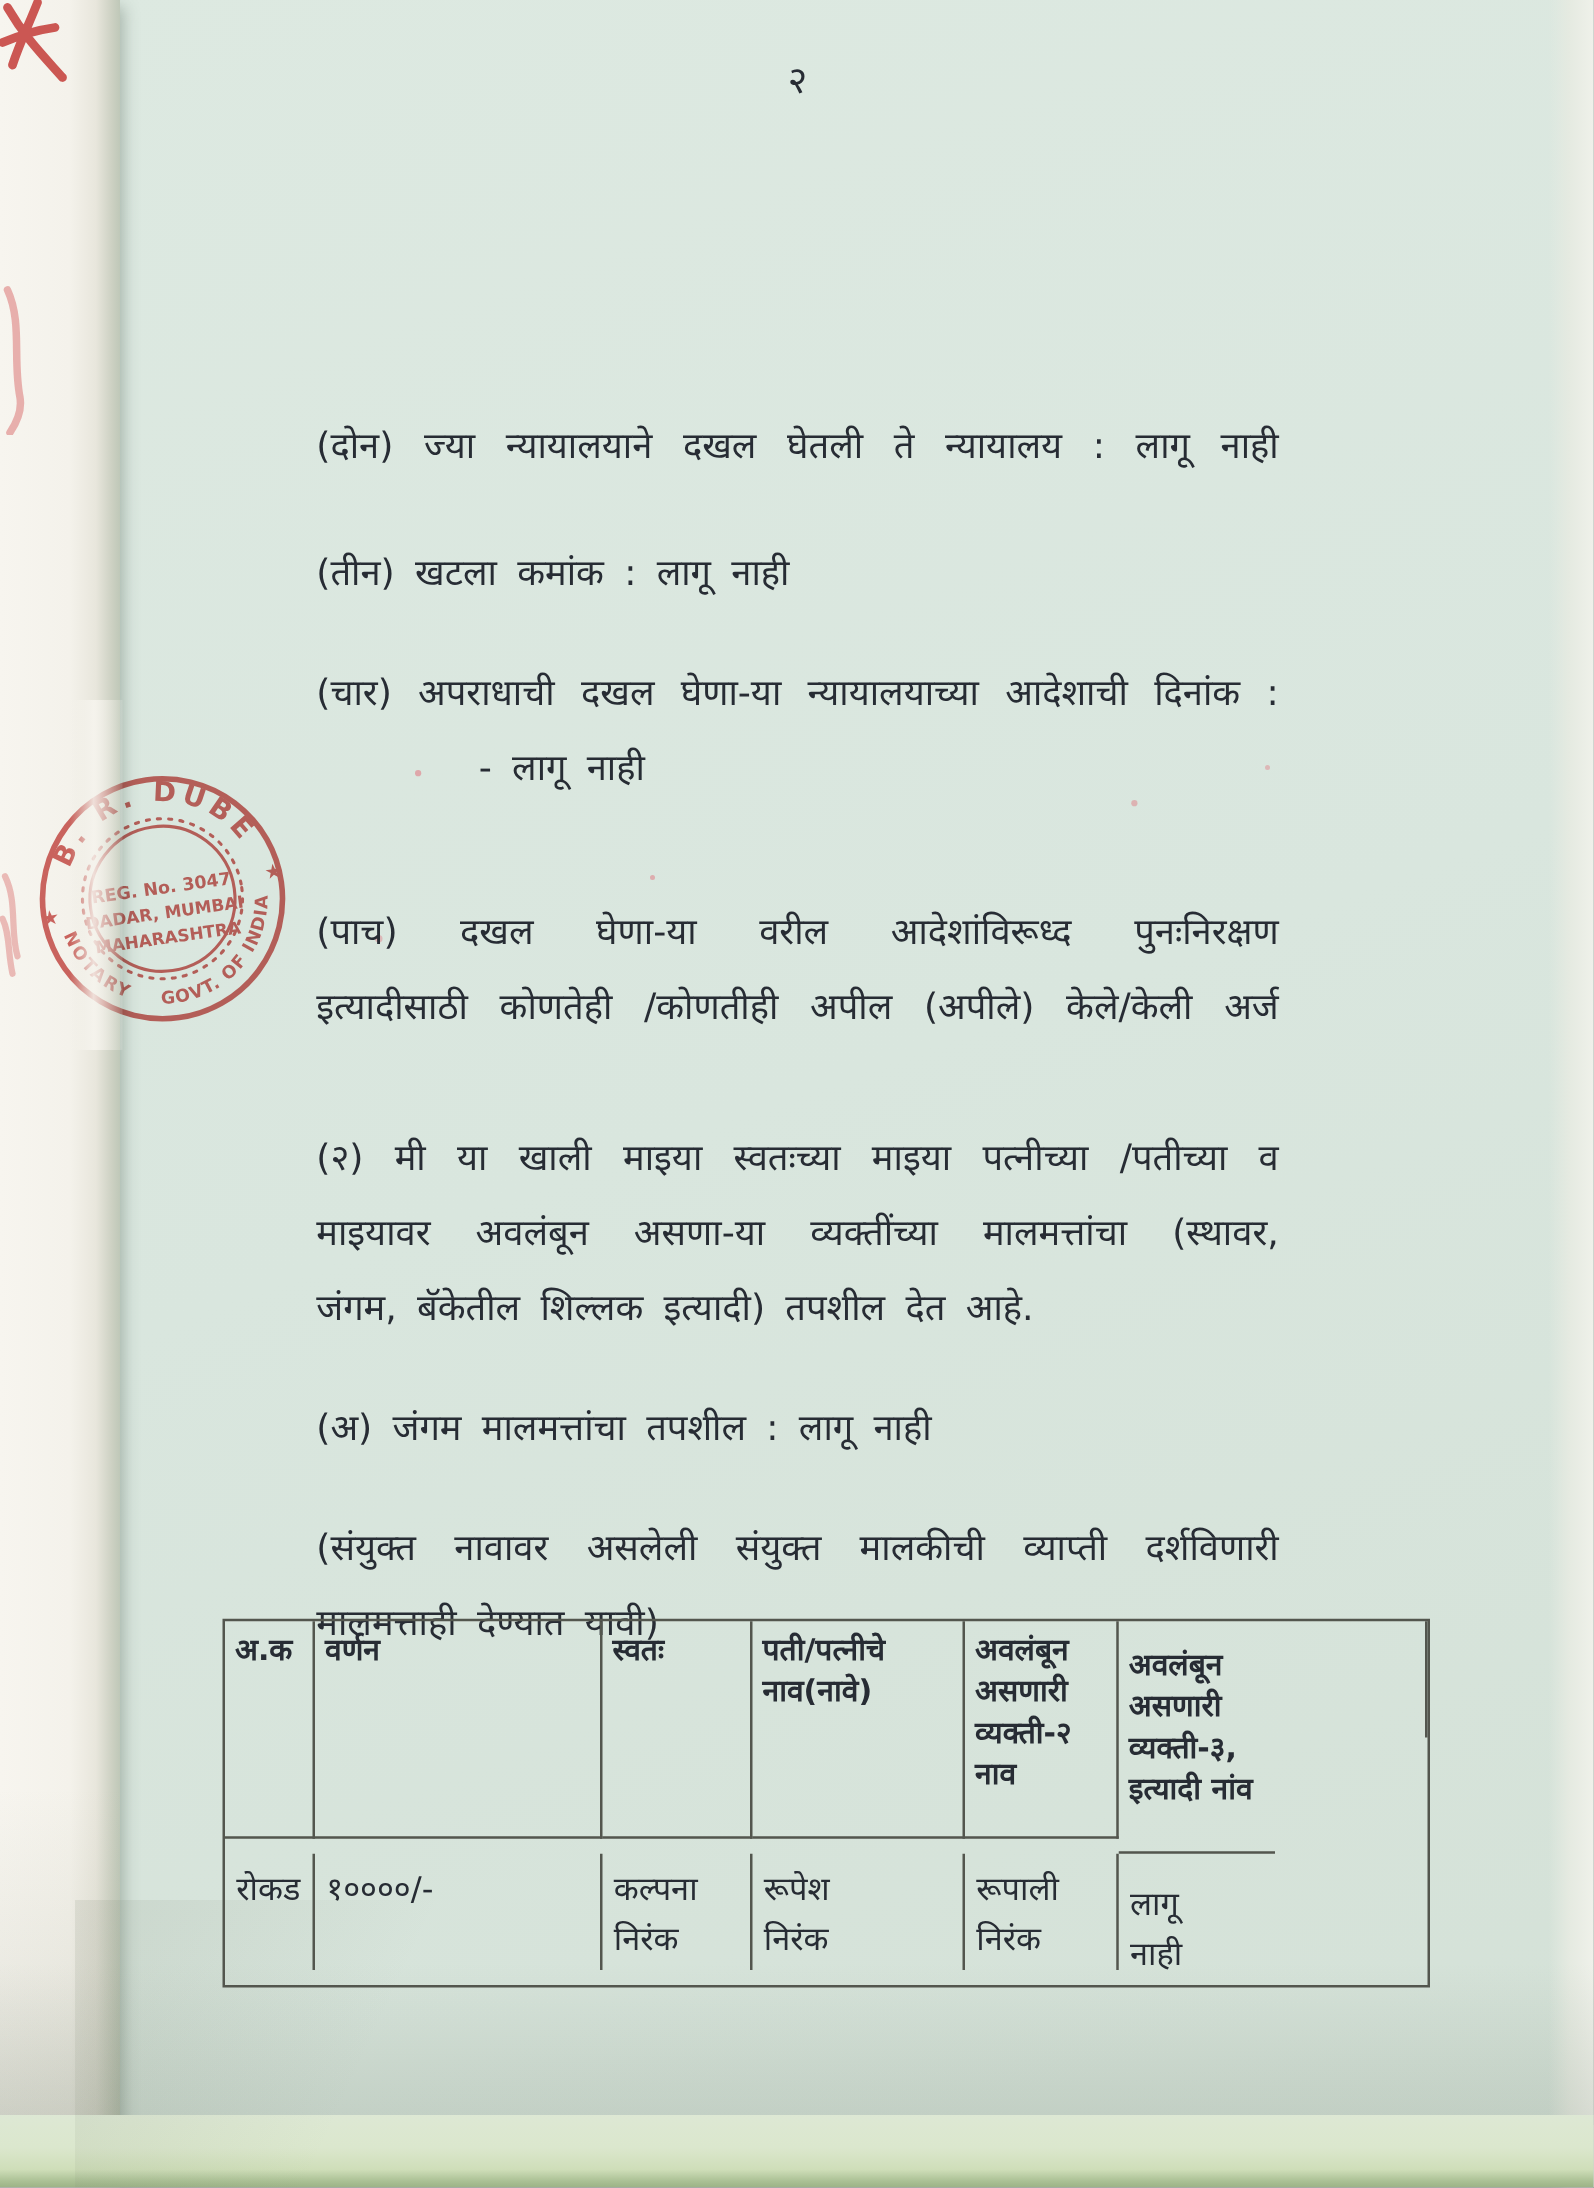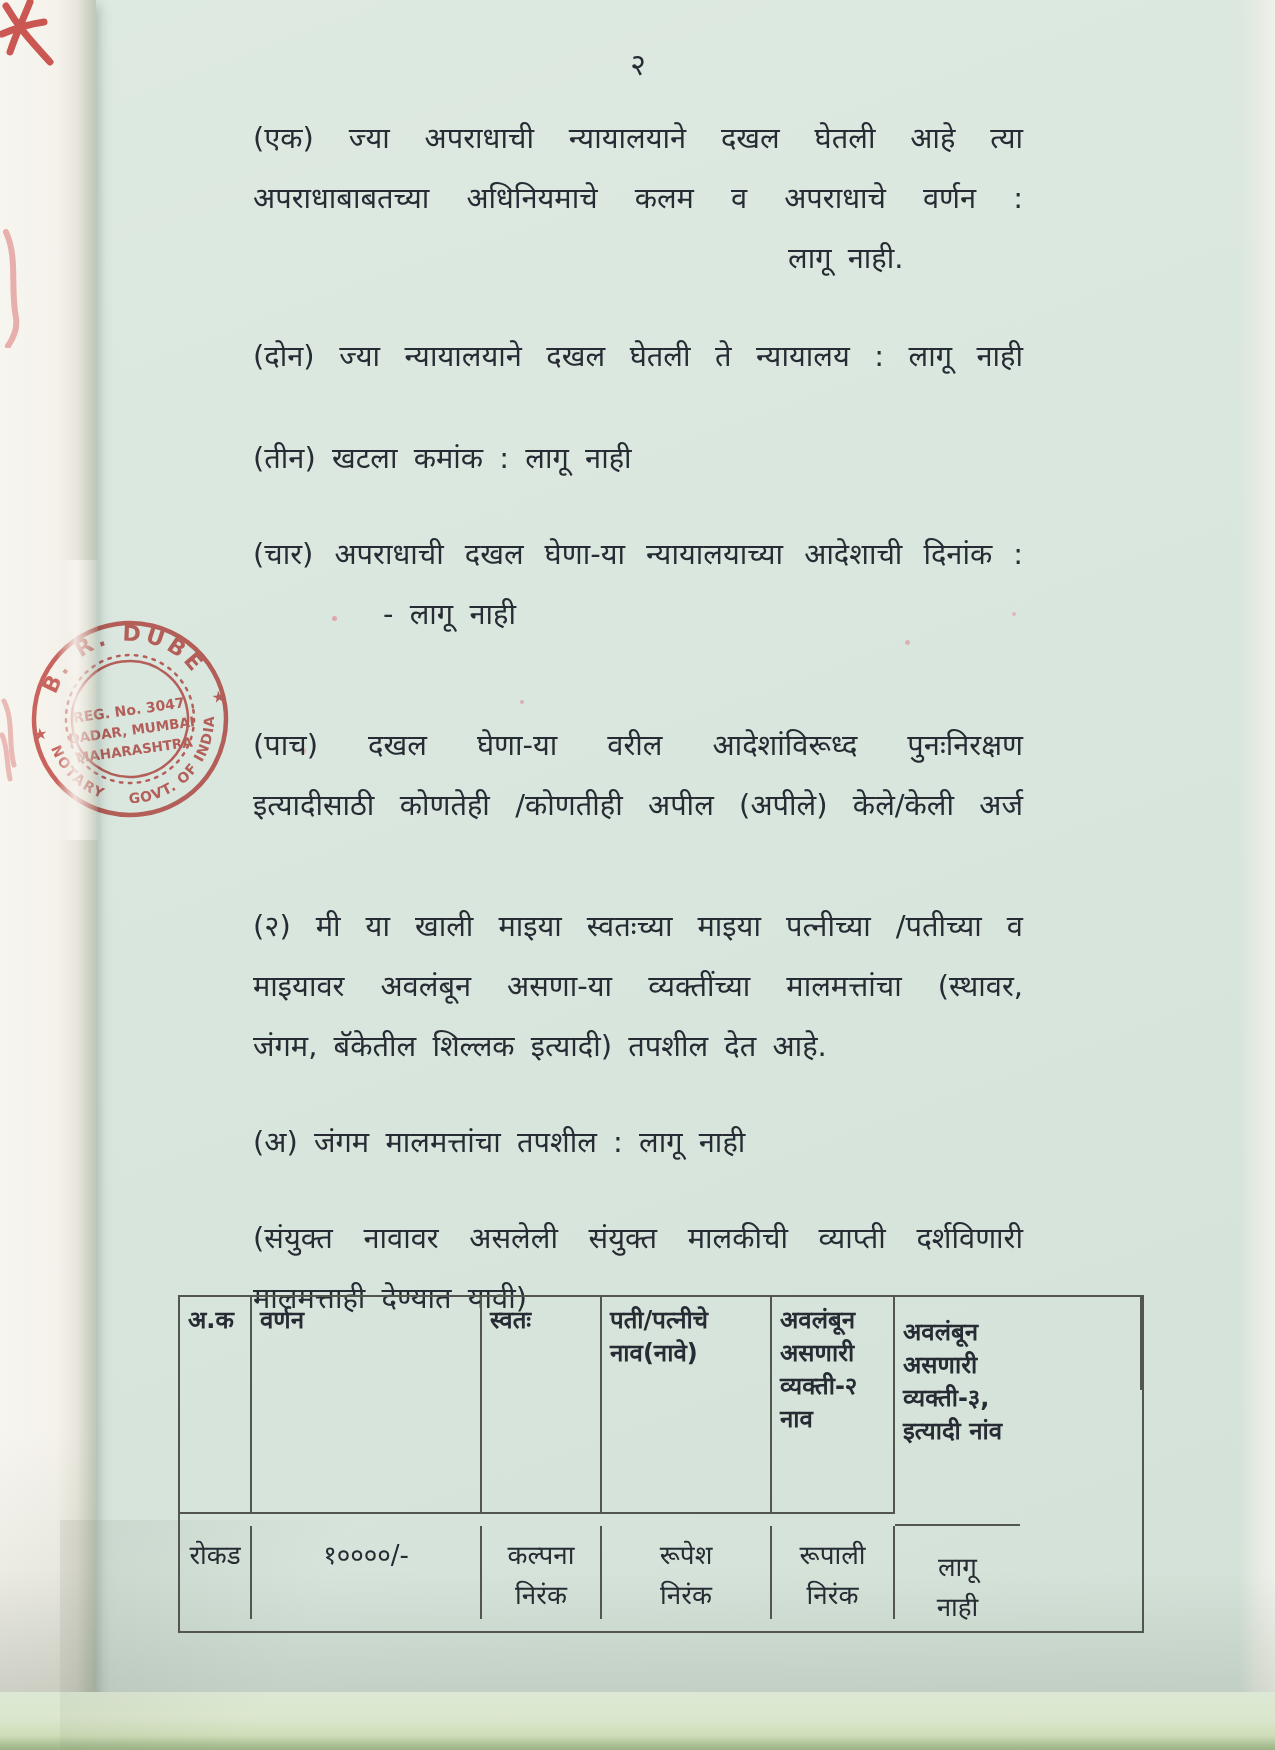--- a/index.html
+++ b/index.html
@@ -35,23 +35,23 @@
   .j{text-align:justify;text-align-last:justify;white-space:normal;}
   .ind535{padding-left:535px;box-sizing:border-box;}
   .ind130{padding-left:130px;box-sizing:border-box;}
 
   
   .dtable{position:absolute;left:178px;top:1295px;z-index:3;display:grid;
     grid-template-columns:72px 230px 120px 170px 123px 125px 122px;
     border:2px solid #53564e;}
   .dtable>div{box-sizing:border-box;border-right:2px solid #53564e;}
   .dtable>div.lastcol{border-right:none;margin-top:12px;}
-  .th{height:217px;border-bottom:2px solid #53564e;padding:7px 8px 0;
+  .th{height:174px;border-bottom:2px solid #53564e;padding:7px 8px 0;
     font-size:24px;font-weight:600;line-height:1.38;}
-  .td{height:93px;padding:9px 9px 0;font-size:26px;line-height:1.55;white-space:pre-line;text-align:center;}
+  .td{height:93px;padding:9px 9px 0;font-size:26px;line-height:1.55;white-space:pre-line;}
 
   
   .stamp{position:absolute;left:10px;top:575px;z-index:5;opacity:.82;mix-blend-mode:multiply;}
   .scribble{position:absolute;left:0;top:0;z-index:4;}
   .sidemark{position:absolute;z-index:4;}
   .speck{position:absolute;border-radius:50%;z-index:2;}
 </style>
 </head>
 <body>
 
@@ -103,25 +103,20 @@
         <text x="120" y="180" font-size="13.5" text-anchor="middle">MAHARASHTRA</text>
         <text x="29" y="152" font-size="16" text-anchor="middle">★</text>
         <text x="211" y="140" font-size="16" text-anchor="middle">★</text>
       </g>
     </g>
   </svg>
   <div class="crease"></div>
 
   <div class="pagenum">२</div>
 
-  <div class="sec" style="top:108px;">
-    <div class="line j">(एक) ज्या अपराधाची न्यायालयाने दखल घेतली आहे त्या</div>
-    <div class="line j">अपराधाबाबतच्या अधिनियमाचे कलम व अपराधाचे वर्णन :</div>
-    <div class="line ind535">लागू नाही.</div>
-  </div>
 
   <div class="sec" style="top:428px;">
     <div class="line">(तीन) खटला कमांक :  लागू नाही</div>
   </div>
 
   <div class="sec" style="top:326px;">
     <div class="line j">(दोन)  ज्या न्यायालयाने दखल घेतली ते न्यायालय : लागू नाही</div>
   </div>
 
   <div class="sec" style="top:524px;">

